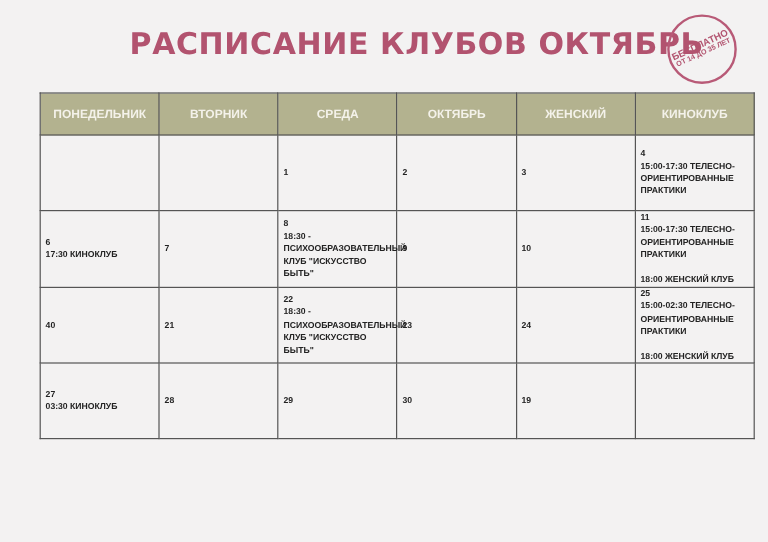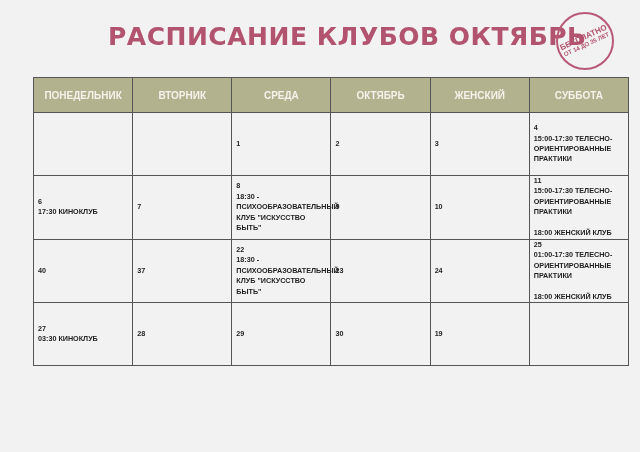--- a/index.html
+++ b/index.html
@@ -28,21 +28,21 @@
 </div>
 
 <table>
   <thead>
     <tr>
       <th>ПОНЕДЕЛЬНИК</th>
       <th>ВТОРНИК</th>
       <th>СРЕДА</th>
       <th>ОКТЯБРЬ</th>
       <th>ЖЕНСКИЙ</th>
-      <th>СУББОТА</th>
+      <th>КИНОКЛУБ</th>
     </tr>
   </thead>
   <tbody>
     <tr>
       <td>
           <div class="blk"></div>
         </td>
       <td>
           <div class="blk"></div>
         </td>
@@ -84,36 +84,36 @@
 15:00-17:30 ТЕЛЕСНО-ОРИЕНТИРОВАННЫЕ ПРАКТИКИ
 
 18:00 ЖЕНСКИЙ КЛУБ</div>
         </td>
     </tr>
     <tr>
       <td>
           <div class="blk">40</div>
         </td>
       <td>
-          <div class="blk">37</div>
+          <div class="blk">21</div>
         </td>
       <td>
           <div class="blk">22
 18:30 -
 ПСИХООБРАЗОВАТЕЛЬНЫЙ КЛУБ "ИСКУССТВО БЫТЬ"</div>
         </td>
       <td>
           <div class="blk">23</div>
         </td>
       <td>
           <div class="blk">24</div>
         </td>
       <td>
           <div class="blk">25
-01:00-17:30 ТЕЛЕСНО-ОРИЕНТИРОВАННЫЕ ПРАКТИКИ
+15:00-02:30 ТЕЛЕСНО-ОРИЕНТИРОВАННЫЕ ПРАКТИКИ
 
 18:00 ЖЕНСКИЙ КЛУБ</div>
         </td>
     </tr>
     <tr>
       <td>
           <div class="blk">27
 03:30 КИНОКЛУБ</div>
         </td>
       <td>

